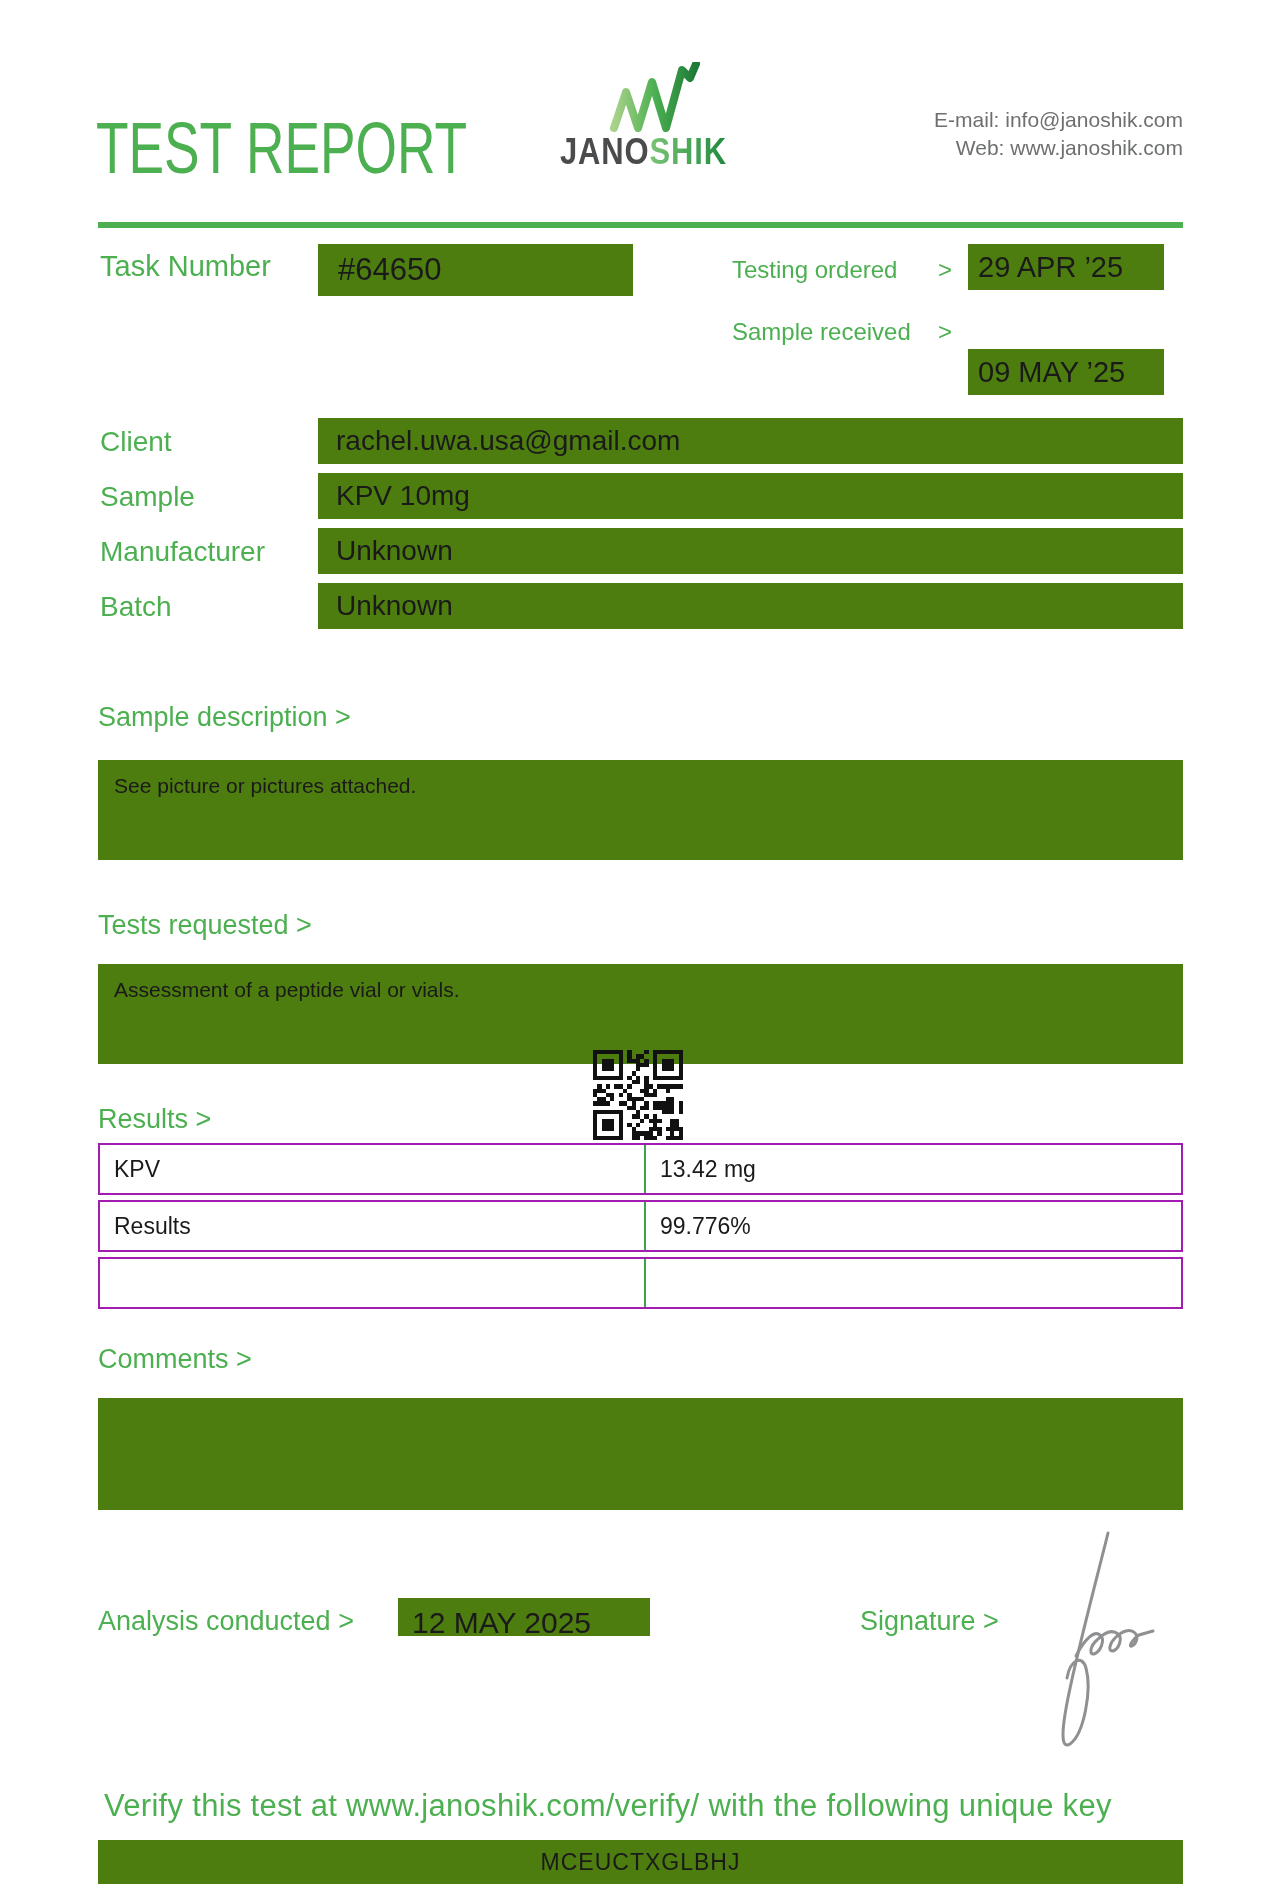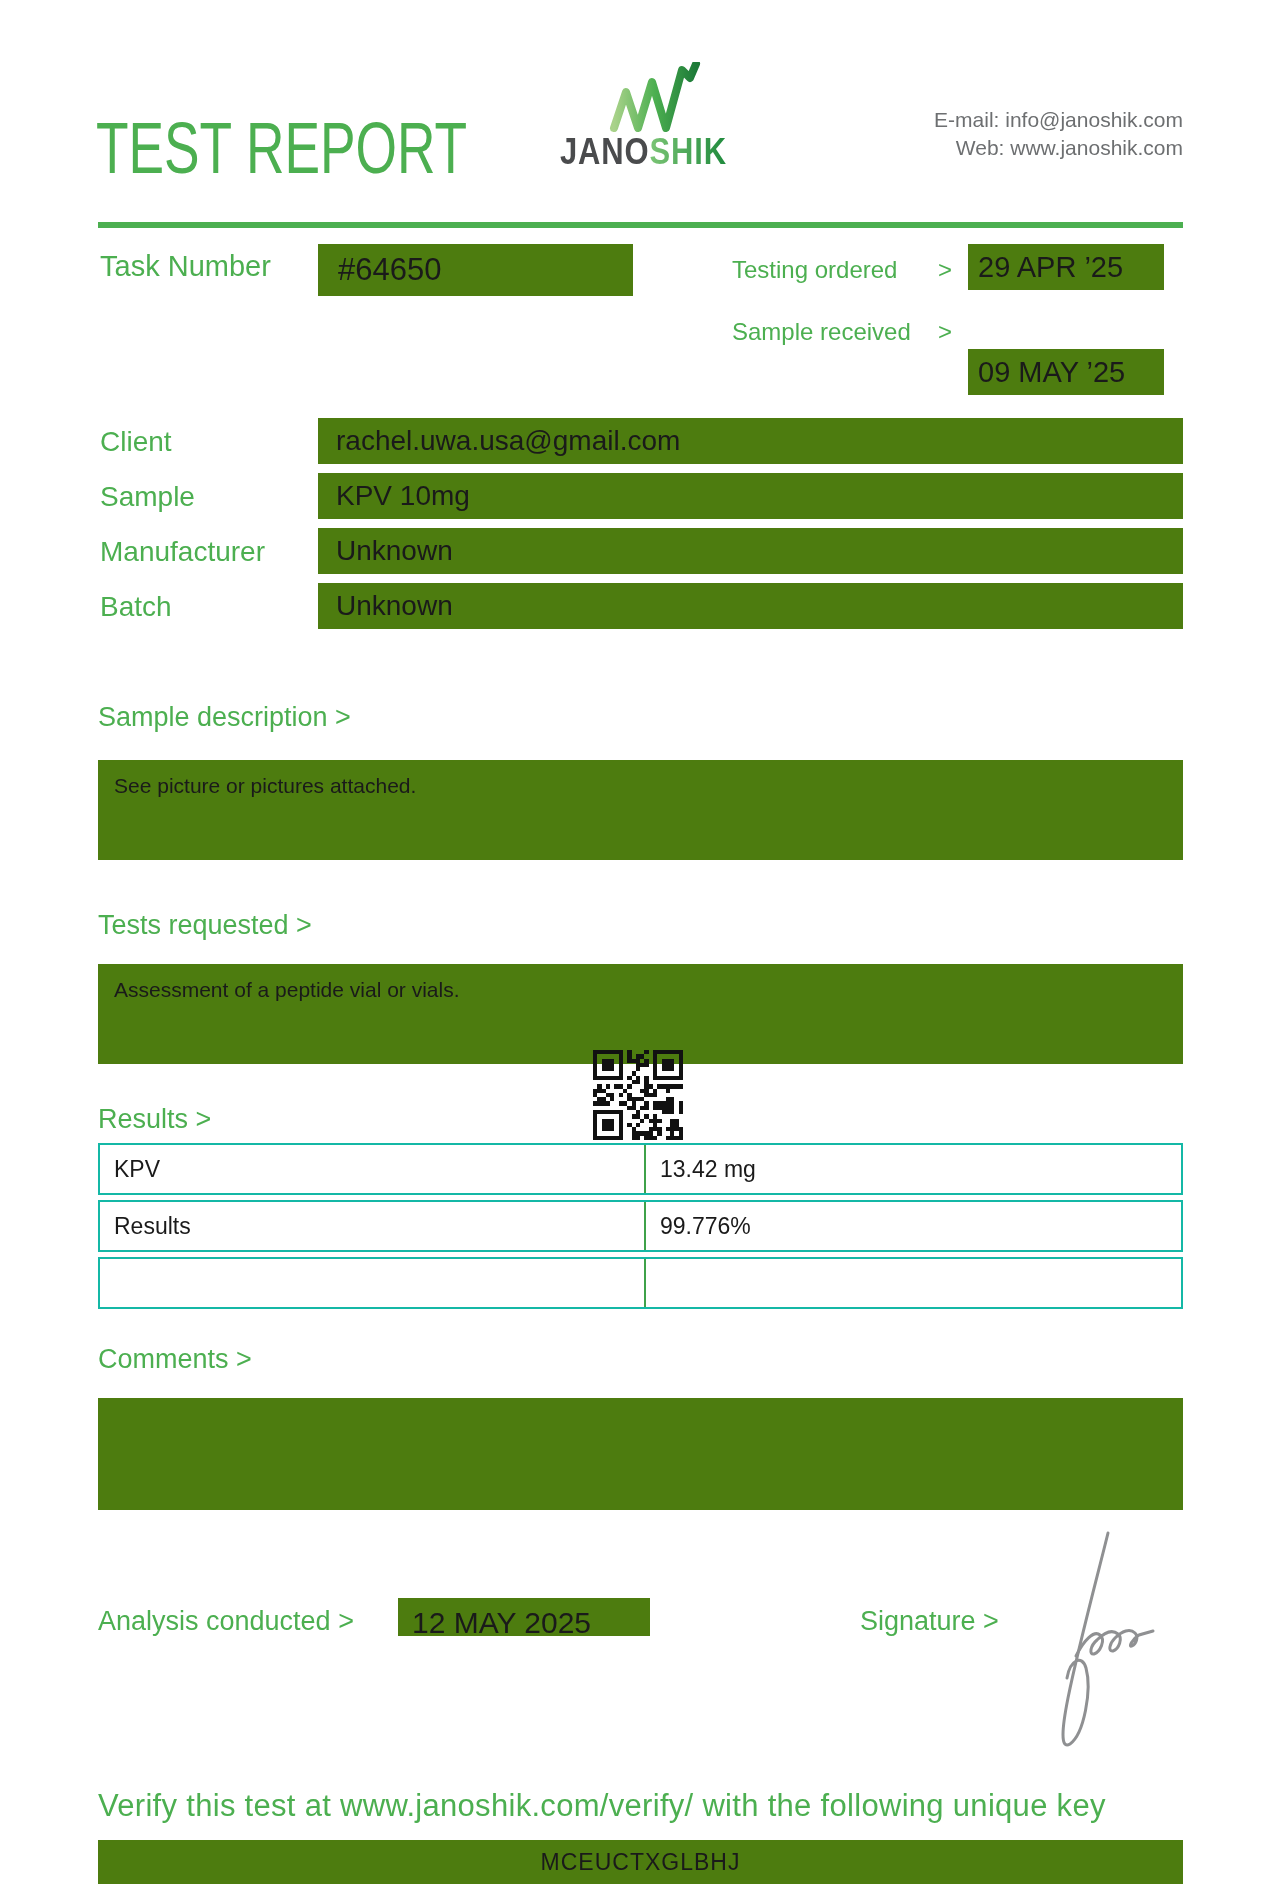--- a/index.html
+++ b/index.html
@@ -31,34 +31,34 @@
   
   .info-label{left:100px;font-size:28px;}
   .info-box{left:318px;width:865px;height:46px;}
   .info-box span{display:block;padding-left:18px;line-height:46px;font-size:28px;}
   
   .heading{left:98px;font-size:27px;color:#4caf50;white-space:nowrap;}
   .body-box{left:98px;width:1085px;}
   .body-box span{display:block;padding:14px 0 0 16px;font-size:21px;}
   
   .rtable{left:98px;top:1143px;width:1085px;}
-  .rrow{display:flex;border:2px solid #14b8a6;height:52px;margin-bottom:5px;background:#fff;box-sizing:border-box;}
+  .rrow{display:flex;border:2px solid #a21caf;height:52px;margin-bottom:5px;background:#fff;box-sizing:border-box;}
   .rcell1{width:546px;border-right:2px solid #3fa24a;box-sizing:border-box;
           line-height:48px;padding-left:14px;font-size:23px;}
   .rcell2{flex:1;line-height:48px;padding-left:14px;font-size:23px;}
   
   .qr{left:593px;top:1050px;width:90px;height:90px;}
   
   .an-label{left:98px;top:1606px;font-size:27px;}
   .an-box{left:398px;top:1598px;width:252px;height:38px;}
   .an-box span{display:block;padding-left:14px;line-height:50px;font-size:30px;}
   .sig-label{left:860px;top:1606px;font-size:27px;}
   .sig{left:1020px;top:1528px;}
   
-  .verify{left:98px;top:1788px;font-size:31px;color:#4caf50;white-space:nowrap;letter-spacing:.3px;}
+  .verify{left:104px;top:1788px;font-size:31px;color:#4caf50;white-space:nowrap;letter-spacing:.3px;}
   .key-box{left:98px;top:1840px;width:1085px;height:44px;text-align:center;}
   .key-box span{display:block;line-height:44px;font-size:23px;letter-spacing:1px;}
 </style>
 </head>
 <body>
 
 <div class="page">
 
   <div class="abs title">TEST REPORT</div>
 

